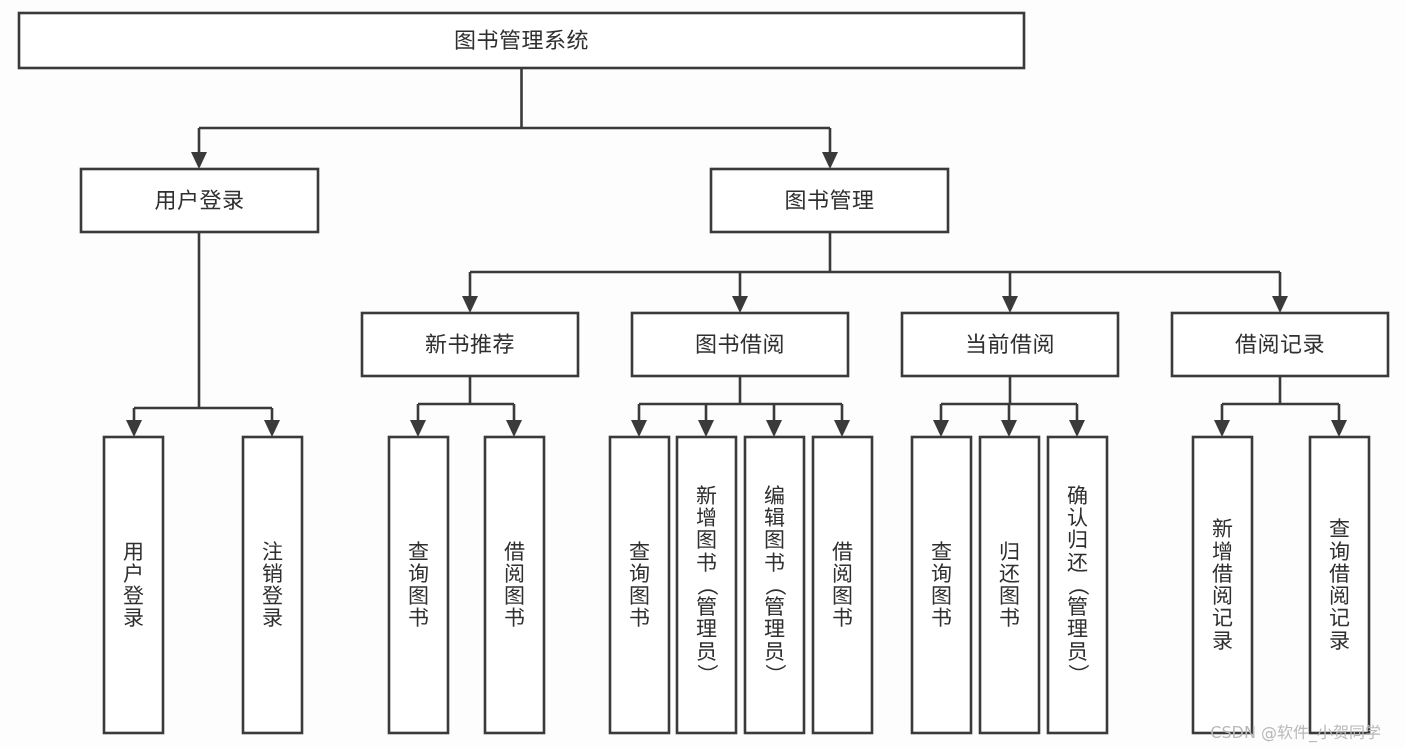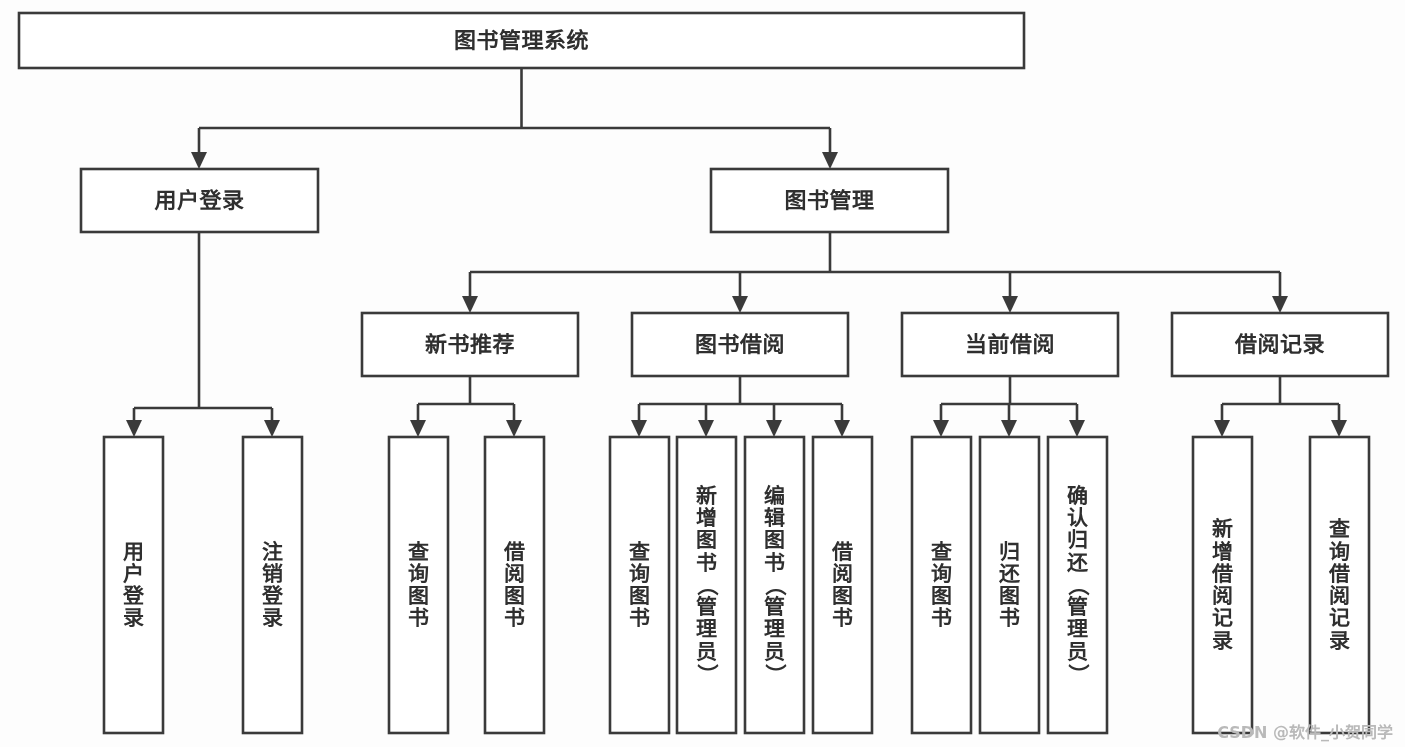--- a/index.html
+++ b/index.html
@@ -12,21 +12,20 @@
     width: 1405px;
     height: 747px;
     overflow: hidden;
     font-family: "DejaVu Sans", "Liberation Sans", sans-serif;
   }
   #diagram-root {
     position: relative;
     width: 1405px;
     height: 747px;
     background: #fdfdfd;
-    font-weight: bold;
   }
   svg#chart-svg {
     position: absolute;
     left: 0;
     top: 0;
     width: 1405px;
     height: 747px;
     display: block;
   }
   .node-box {
@@ -48,21 +47,21 @@
   .node-label-h {
     font-family: "DejaVu Sans", "Liberation Sans", sans-serif;
     font-size: 22px;
     fill: #2f2f2f;
     text-anchor: middle;
     dominant-baseline: middle;
     letter-spacing: 0.5px;
   }
   .watermark {
     position: absolute;
-    right: 12px;
+    right: 24px;
     bottom: 4px;
     font-family: "DejaVu Sans", "Liberation Sans", sans-serif;
     font-size: 16px;
     color: #b9b9b9;
     white-space: nowrap;
     user-select: none;
     pointer-events: none;
   }
   
   .vlabel {

